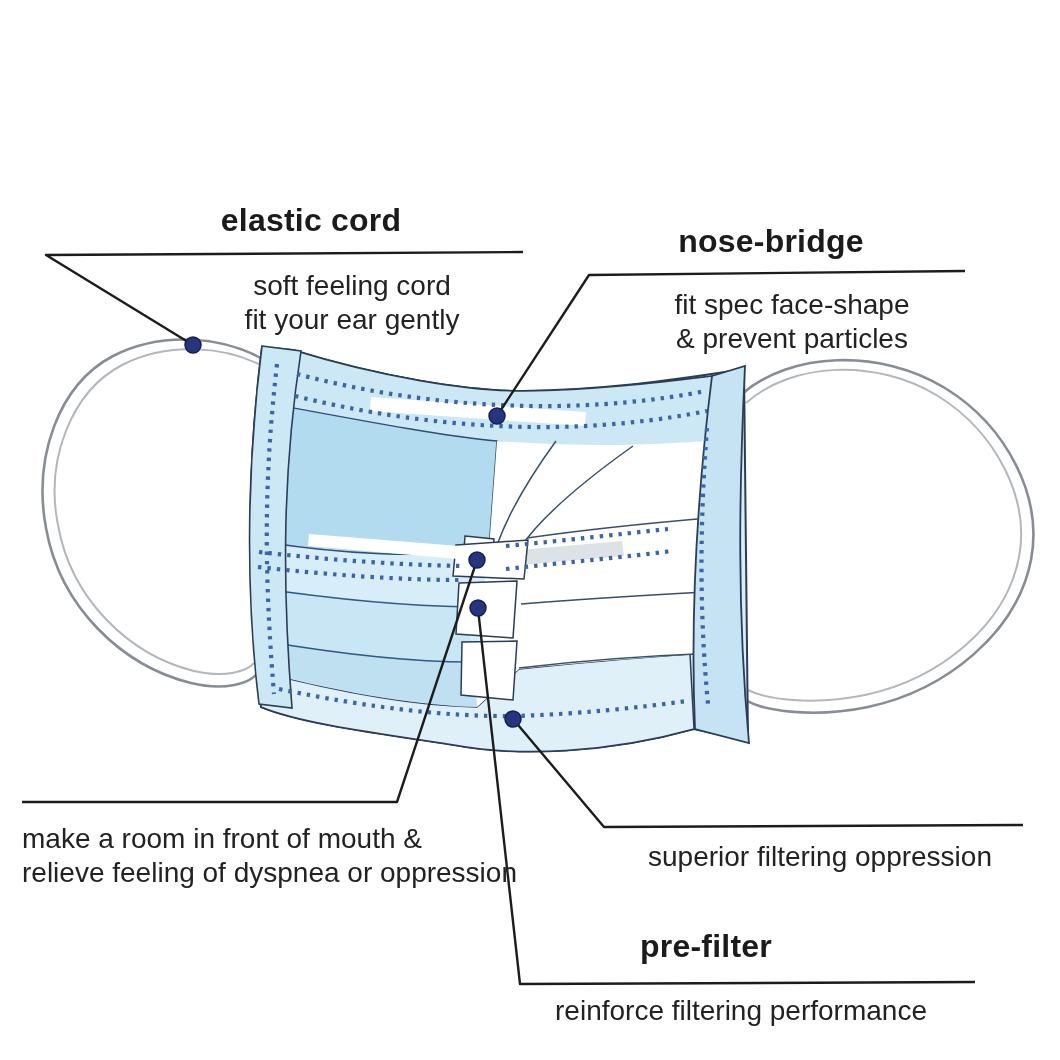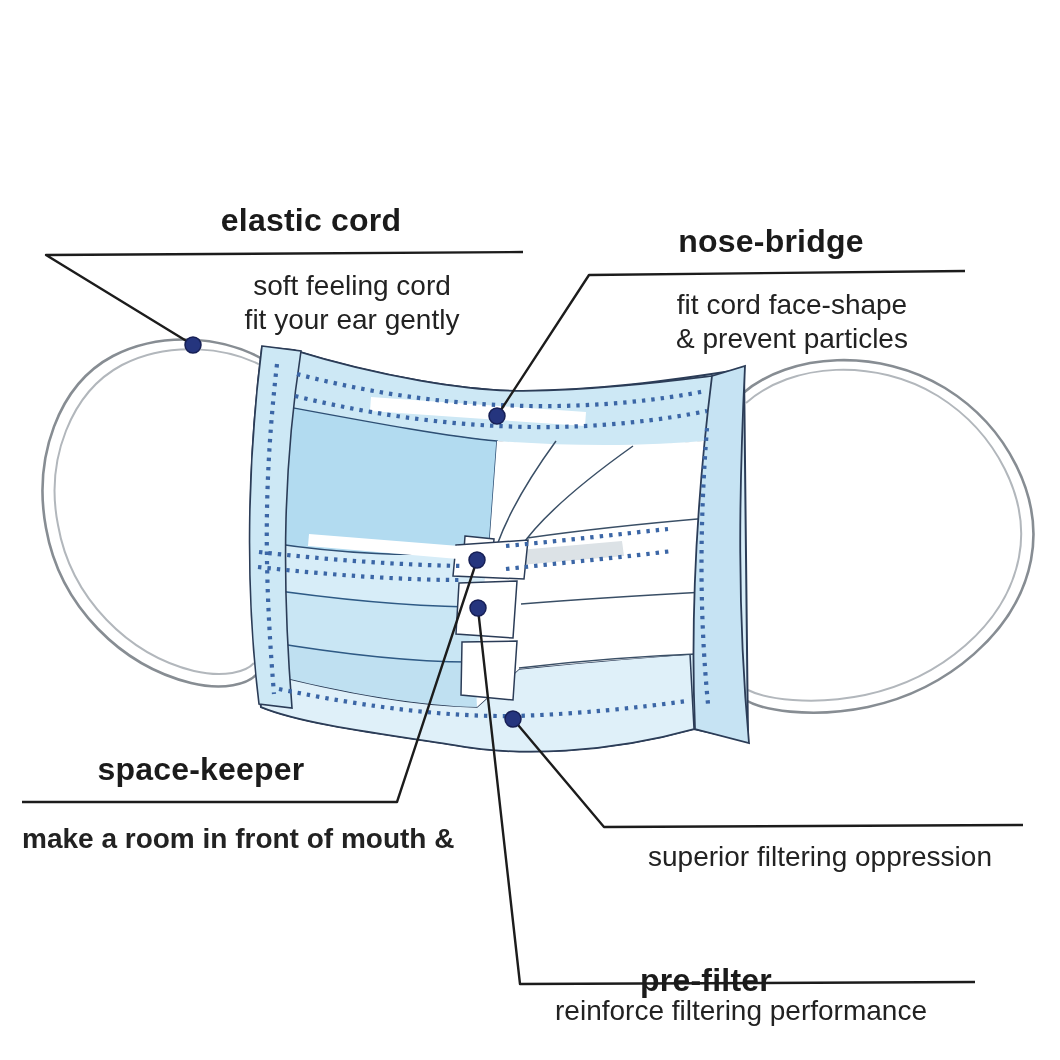--- a/index.html
+++ b/index.html
@@ -119,35 +119,33 @@
   </div>
   <div class="desc lbl-sub" style="left:352px;top:303px;">
     <div>soft feeling cord</div>
     <div>fit your ear gently</div>
   </div>
 
   <div class="label" style="left:771px;top:241px;text-align:right;">
     <div class="lbl-title">nose-bridge</div>
   </div>
   <div class="desc lbl-sub" style="left:792px;top:322px;">
-    <div>fit cord face-shape</div>
+    <div>fit spec face-shape</div>
     <div>&amp; prevent particles</div>
   </div>
 
-  <div class="label" style="left:201px;top:769px;">
-    <div class="lbl-title">space-keeper</div>
-  </div>
-  <div class="desc desc-left lbl-sub" style="left:22px;top:822px;text-align:left;font-weight:bold;">
+  <div class="desc desc-left lbl-sub" style="left:22px;top:822px;text-align:left;">
     <div>make a room in front of mouth &amp;</div>
+    <div>relieve feeling of dyspnea or oppression</div>
   </div>
 
   <div class="desc lbl-sub" style="left:820px;top:857px;">
     <div>superior filtering oppression</div>
   </div>
 
-  <div class="label" style="left:706px;top:946px;margin-top:34px;">
+  <div class="label" style="left:706px;top:946px;">
     <div class="lbl-title">pre-filter</div>
   </div>
   <div class="desc lbl-sub" style="left:741px;top:1011px;">
     <div>reinforce filtering performance</div>
   </div>
 
 </div>
 
 </body></html>

